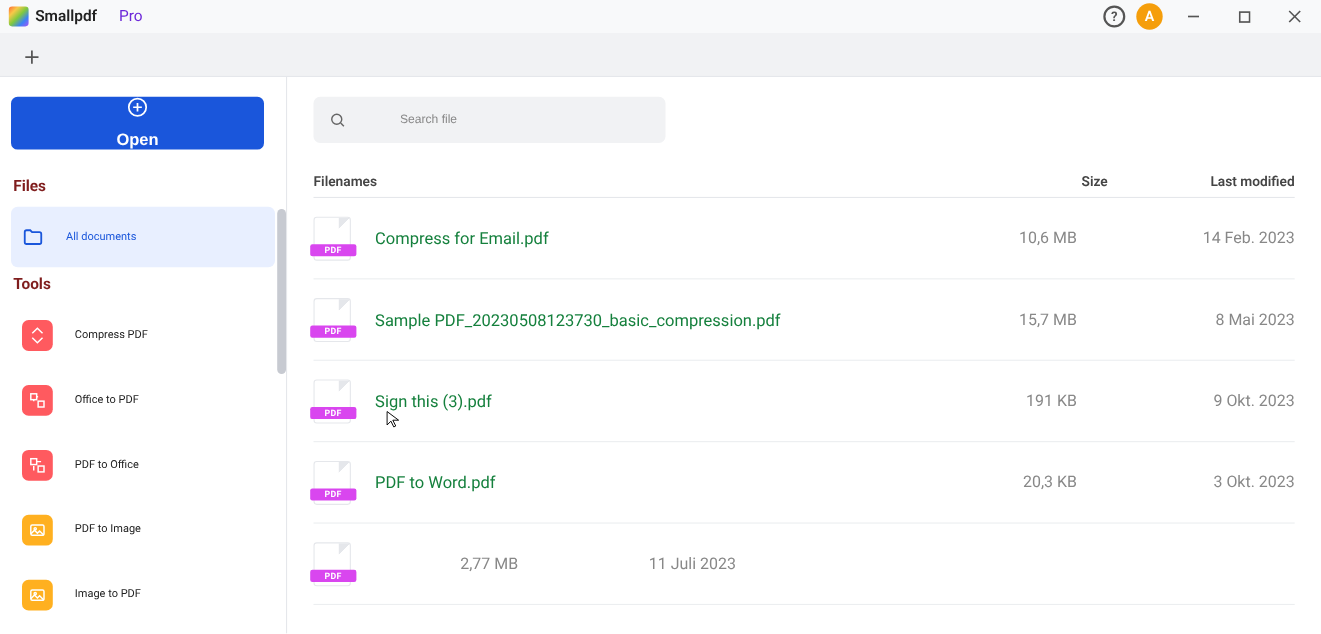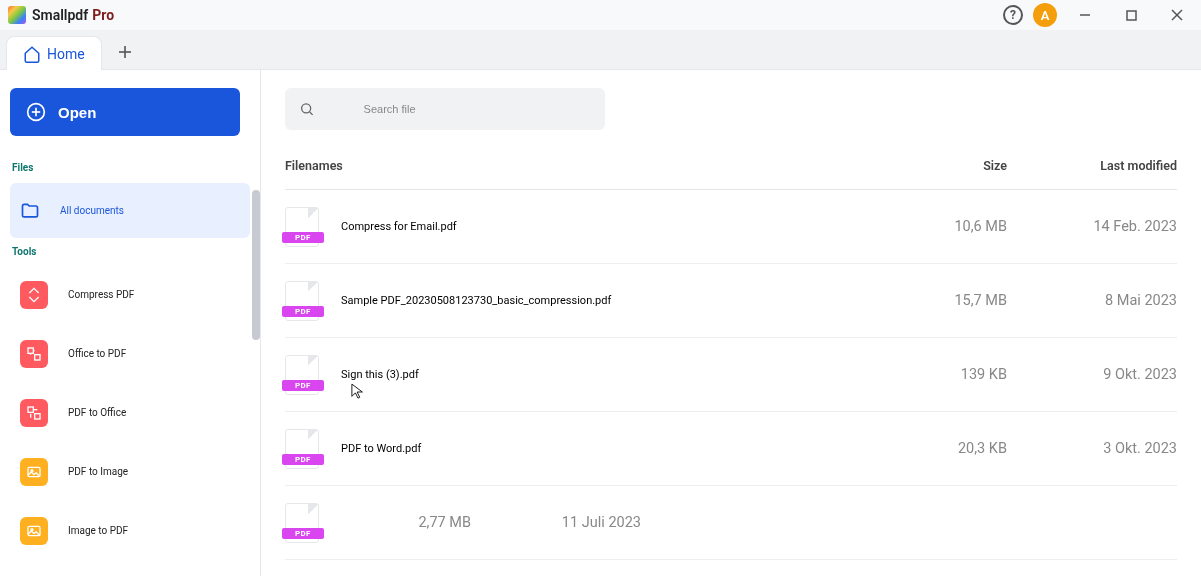--- a/index.html
+++ b/index.html
@@ -18,22 +18,22 @@
     align-items: center;
     justify-content: space-between;
     padding: 0 6px 0 8px;
     background: #f8f9fa;
   }
   .titlebar-left { display: flex; align-items: center; gap: 6px; }
   .logo {
     width: 18px; height: 18px; border-radius: 3px;
     background: linear-gradient(135deg,#ff6b35 0%,#f7c948 25%,#7fc93f 50%,#3b82f6 75%,#a855f7 100%);
   }
-  .app-title { font-size: 14px; font-weight: 600; color: #222; display: flex; gap: 4px; align-items:center;}
-  .app-sub { font-weight: 700; color: #7f1d1d; }
+  .app-title { font-size: 14px; font-weight: 600; color: #222; display: flex; gap: 20px; align-items:center;}
+  .app-sub { font-weight: 400; color: #6d28d9; }
   .titlebar-right { display: flex; align-items: center; gap: 10px; }
   .helpcircle {
     width: 20px; height: 20px; border: 2px solid #555; border-radius: 50%;
     display:flex; align-items:center; justify-content:center; font-size:12px; font-weight:700; color:#555;
     cursor:pointer;
   }
   .avatar {
     width: 24px; height:24px; border-radius:50%; background:#f59e0b; color:#fff;
     display:flex; align-items:center; justify-content:center; font-size:13px; font-weight:600;
     cursor:pointer;
@@ -68,24 +68,24 @@
     position:relative;
     overflow-y:auto;
   }
   .sidebar::-webkit-scrollbar{width:10px;}
   .sidebar-scrollthumb{
     position:absolute; right:0; top:120px; width:8px; height:150px; background:#c7cad1; border-radius:4px;
   }
   .open-btn {
     width: 230px; height:48px; background:#1a56db; color:#fff; border:none; border-radius:6px;
     display:flex; align-items:center; gap:12px; padding:0 16px; font-size:15px; font-weight:600;
-    cursor:pointer; margin-bottom:22px;
+    cursor:pointer; margin-bottom:22px;flex-direction:column;
   }
   .open-btn svg { stroke:#fff; }
-  .section-label { font-size:10px; font-weight:700; color:#0f766e; padding:4px 2px 10px 2px; }
+  .section-label { font-size:14px; font-weight:700; color:#7f1d1d; padding:4px 2px 10px 2px; }
   .nav-item {
     display:flex; align-items:center; gap:20px; height:55px; padding:0 10px; border-radius:6px;
     cursor:pointer; font-size:10px; margin-bottom:4px;
   }
   .nav-item.active { background:#e8efff; color:#1a56db; }
   .nav-item.active svg { stroke:#1a56db; }
   .tool-icon {
     width:28px; height:28px; border-radius:6px; display:flex; align-items:center; justify-content:center;
     flex-shrink:0;
   }
@@ -99,43 +99,43 @@
   .search {
     width: 320px; height:42px; background:#f1f2f4; border-radius:6px;
     display:flex; align-items:center; gap:10px; padding:0 14px; margin-bottom:28px;
   }
   .search input {
     border:none; background:transparent; outline:none; font-size:11px; color:#0369a1; width:100%;margin-left:39px;
   }
   .search input::placeholder{color:#888;}
   .table-header {
     display:flex; align-items:center; font-size:12.5px; font-weight:600; color:#444;
-    border-bottom:1px solid #e5e7eb; padding-bottom:16px;
+    border-bottom:1px solid #e5e7eb; padding-bottom:6px;
   }
   .col-name { flex:1; }
   .col-size { width:130px; text-align:right; }
   .col-date { width:170px; text-align:right; }
   .row {
     display:flex; align-items:center; height:74px; border-bottom:1px solid #eceef0; cursor:pointer;
   }
   .file-icon {
     width:34px; height:40px; background:#fff; border:1px solid #e5e7eb; border-radius:3px;
     position:relative; flex-shrink:0; margin-right:22px;
   }
   .file-icon::before{
     content:""; position:absolute; top:0; right:0; width:10px; height:10px;
     background:linear-gradient(135deg,#e5e7eb 50%,transparent 50%);
   }
   .file-badge{
     position:absolute; bottom:3px; left:-4px; background:#d946ef; color:#fff;
     font-size:8px; font-weight:700; padding:1px 13px; border-radius:2px; letter-spacing:0.3px;
   }
-  .file-name{flex:1; font-size:11px; color:#000000;}
+  .file-name{flex:1; font-size:15px; color:#15803d;}
   .file-size{width:130px; text-align:right; color:#888; font-size:14.5px;}
-  .file-date{width:170px; text-align:right; color:#888; font-size:14.5px;}
+  .file-date{width:170px; text-align:right; color:#888; font-size:14.5px;margin-left:28px;}
 
   .cursor {
     position:absolute; width:14px; height:20px; pointer-events:none;
   }
 </style>
 </head>
 <body>
 
 <div class="titlebar">
   <div class="titlebar-left">
@@ -161,26 +161,20 @@
     <div class="winbtn">
       <svg width="12" height="12" viewBox="0 0 12 12">
           <line x1="1" y1="1" x2="11" y2="11" stroke-width="1.5"></line>
           <line x1="11" y1="1" x2="1" y2="11" stroke-width="1.5"></line>
         </svg>
     </div>
   </div>
 </div>
 
 <div class="tabbar">
-  <div class="tab">
-    <svg width="18" height="18" viewBox="0 0 24 24" fill="none" stroke-width="2">
-        <path d="M3 11l9-8 9 8v10a2 2 0 0 1-2 2H5a2 2 0 0 1-2-2z"></path>
-      </svg>
-    <span>Home</span>
-  </div>
   <div class="newtab">
     <svg width="14" height="14" viewBox="0 0 14 14" stroke="#555" stroke-width="1.6">
         <line x1="7" y1="1" x2="7" y2="13"></line>
         <line x1="1" y1="7" x2="13" y2="7"></line>
       </svg>
   </div>
 </div>
 
 <div class="main">
 
@@ -302,21 +296,21 @@
         </div>
       <div class="file-name">Sample PDF_20230508123730_basic_compression.pdf</div>
       <div class="file-size">15,7 MB</div>
       <div class="file-date">8 Mai 2023</div>
     </div>
     <div class="row" style="position:relative;">
       <div class="file-icon">
           <div class="file-badge">PDF</div>
         </div>
       <div class="file-name">Sign this (3).pdf</div>
-      <div class="file-size">139 KB</div>
+      <div class="file-size">191 KB</div>
       <div class="file-date">9 Okt. 2023</div>
       <svg class="cursor" style="left:66px; top:44px;" viewBox="0 0 16 20">
         <path d="M1 1 L1 15 L5 11 L8 17 L10 16 L7 10 L13 10 Z" fill="#fff" stroke="#000" stroke-width="1"></path>
       </svg>
     </div>
     <div class="row">
       <div class="file-icon">
           <div class="file-badge">PDF</div>
         </div>
       <div class="file-name">PDF to Word.pdf</div>

